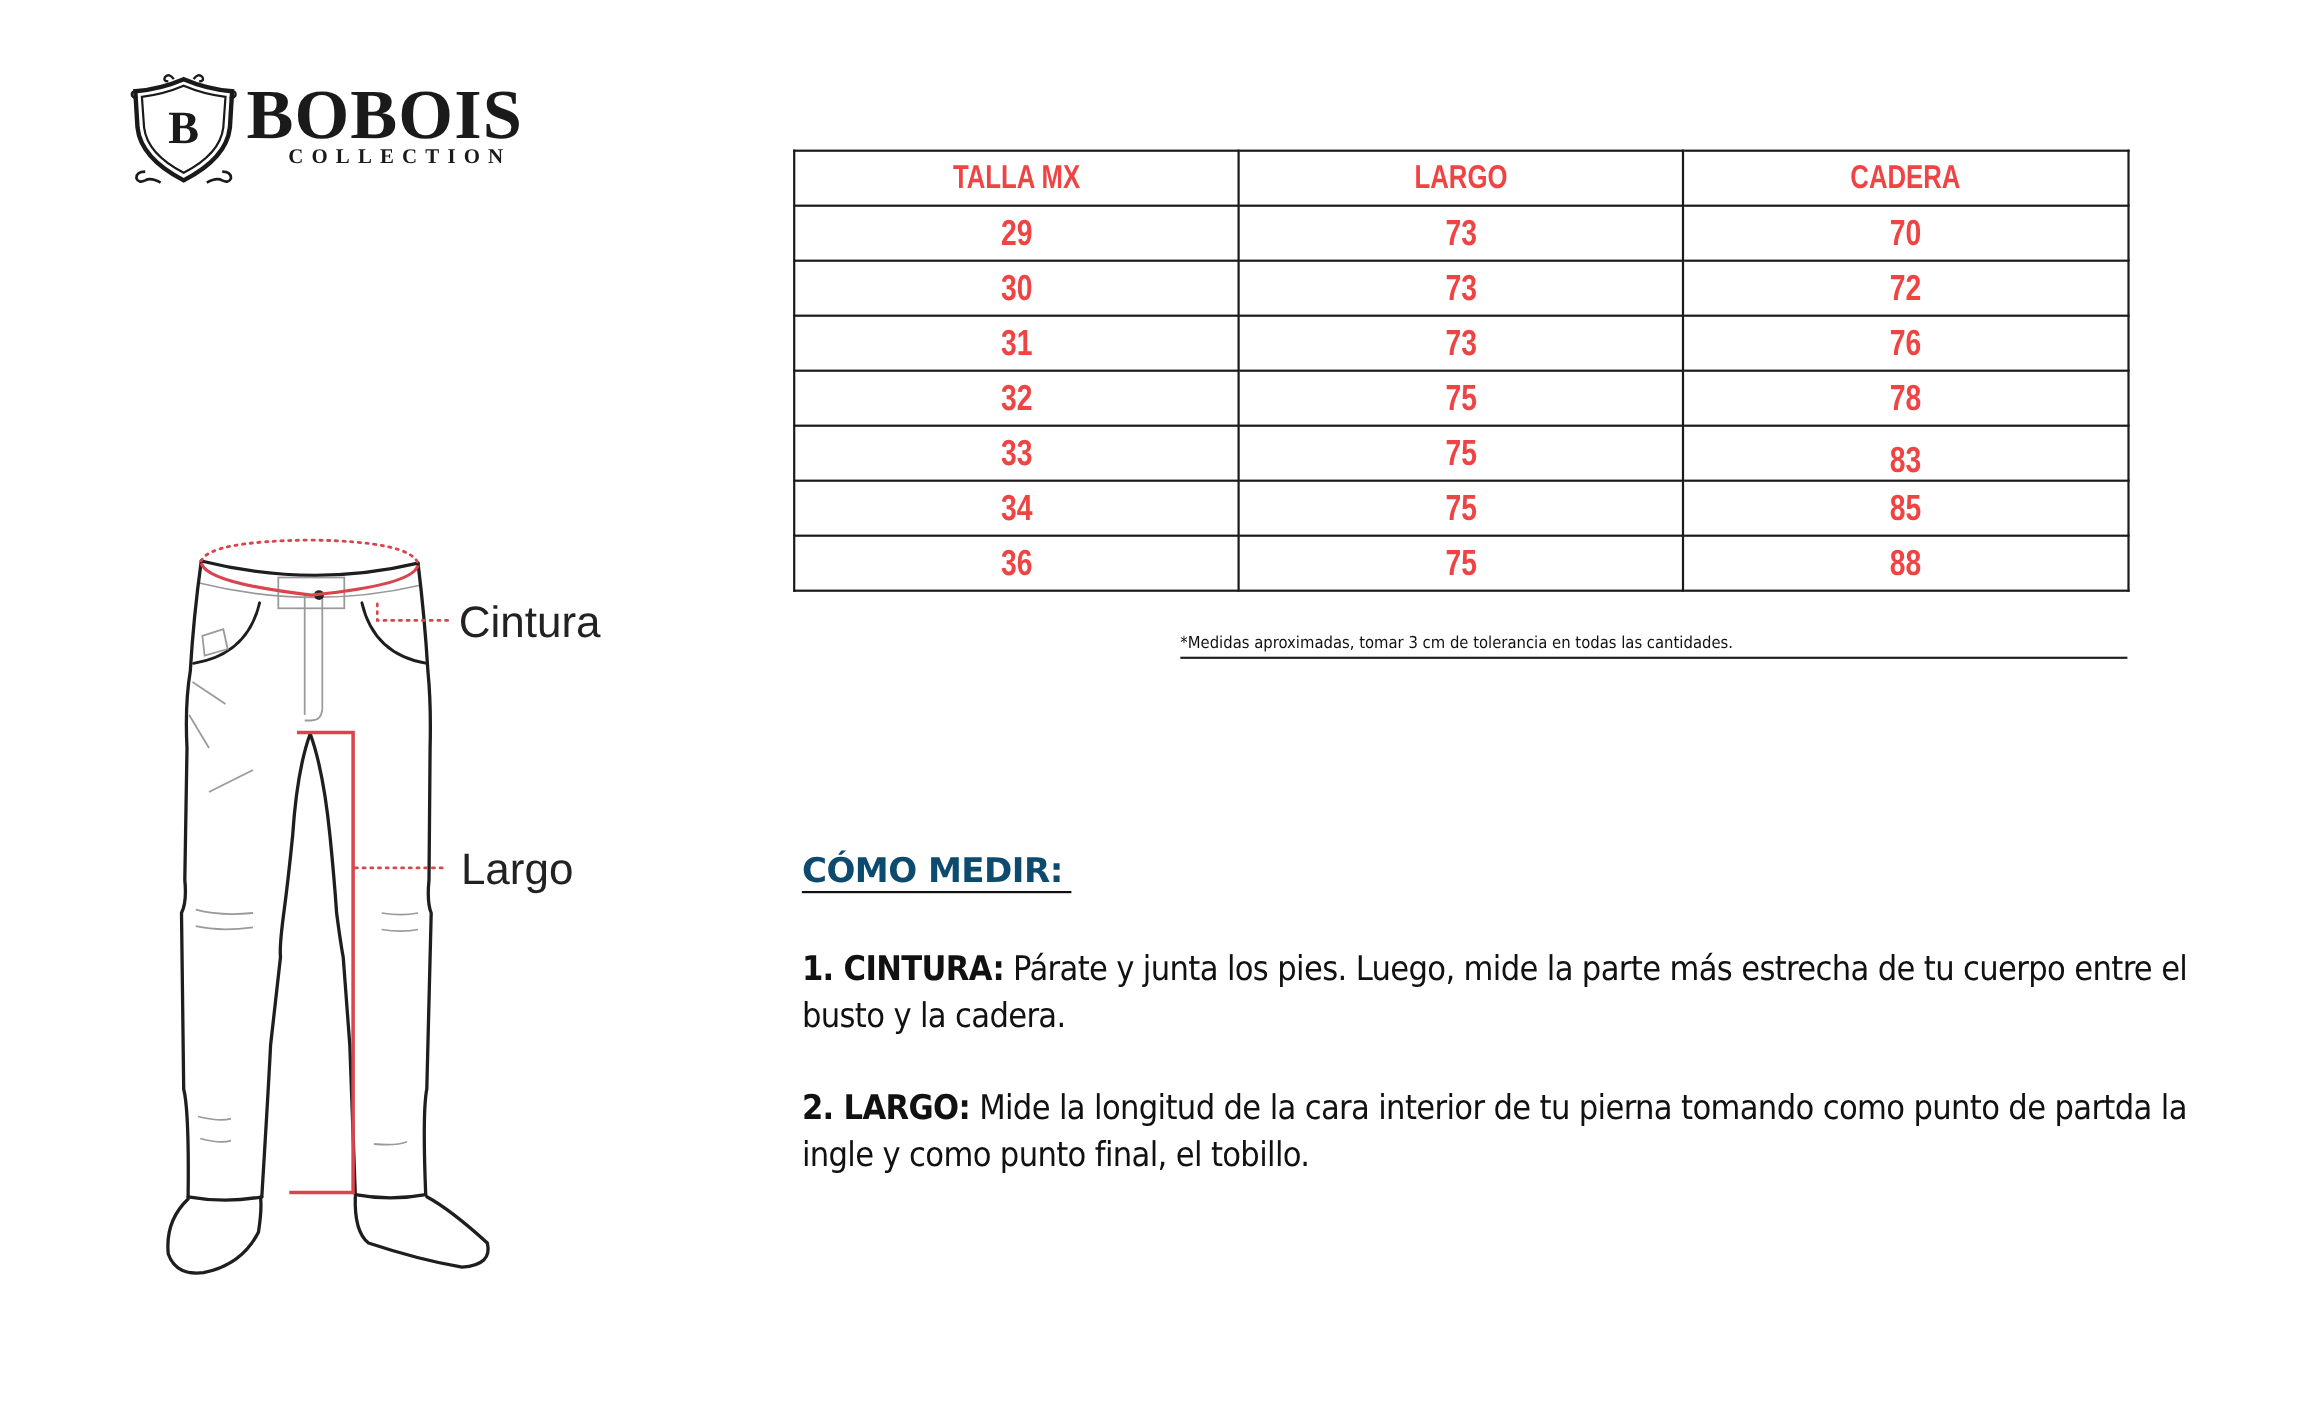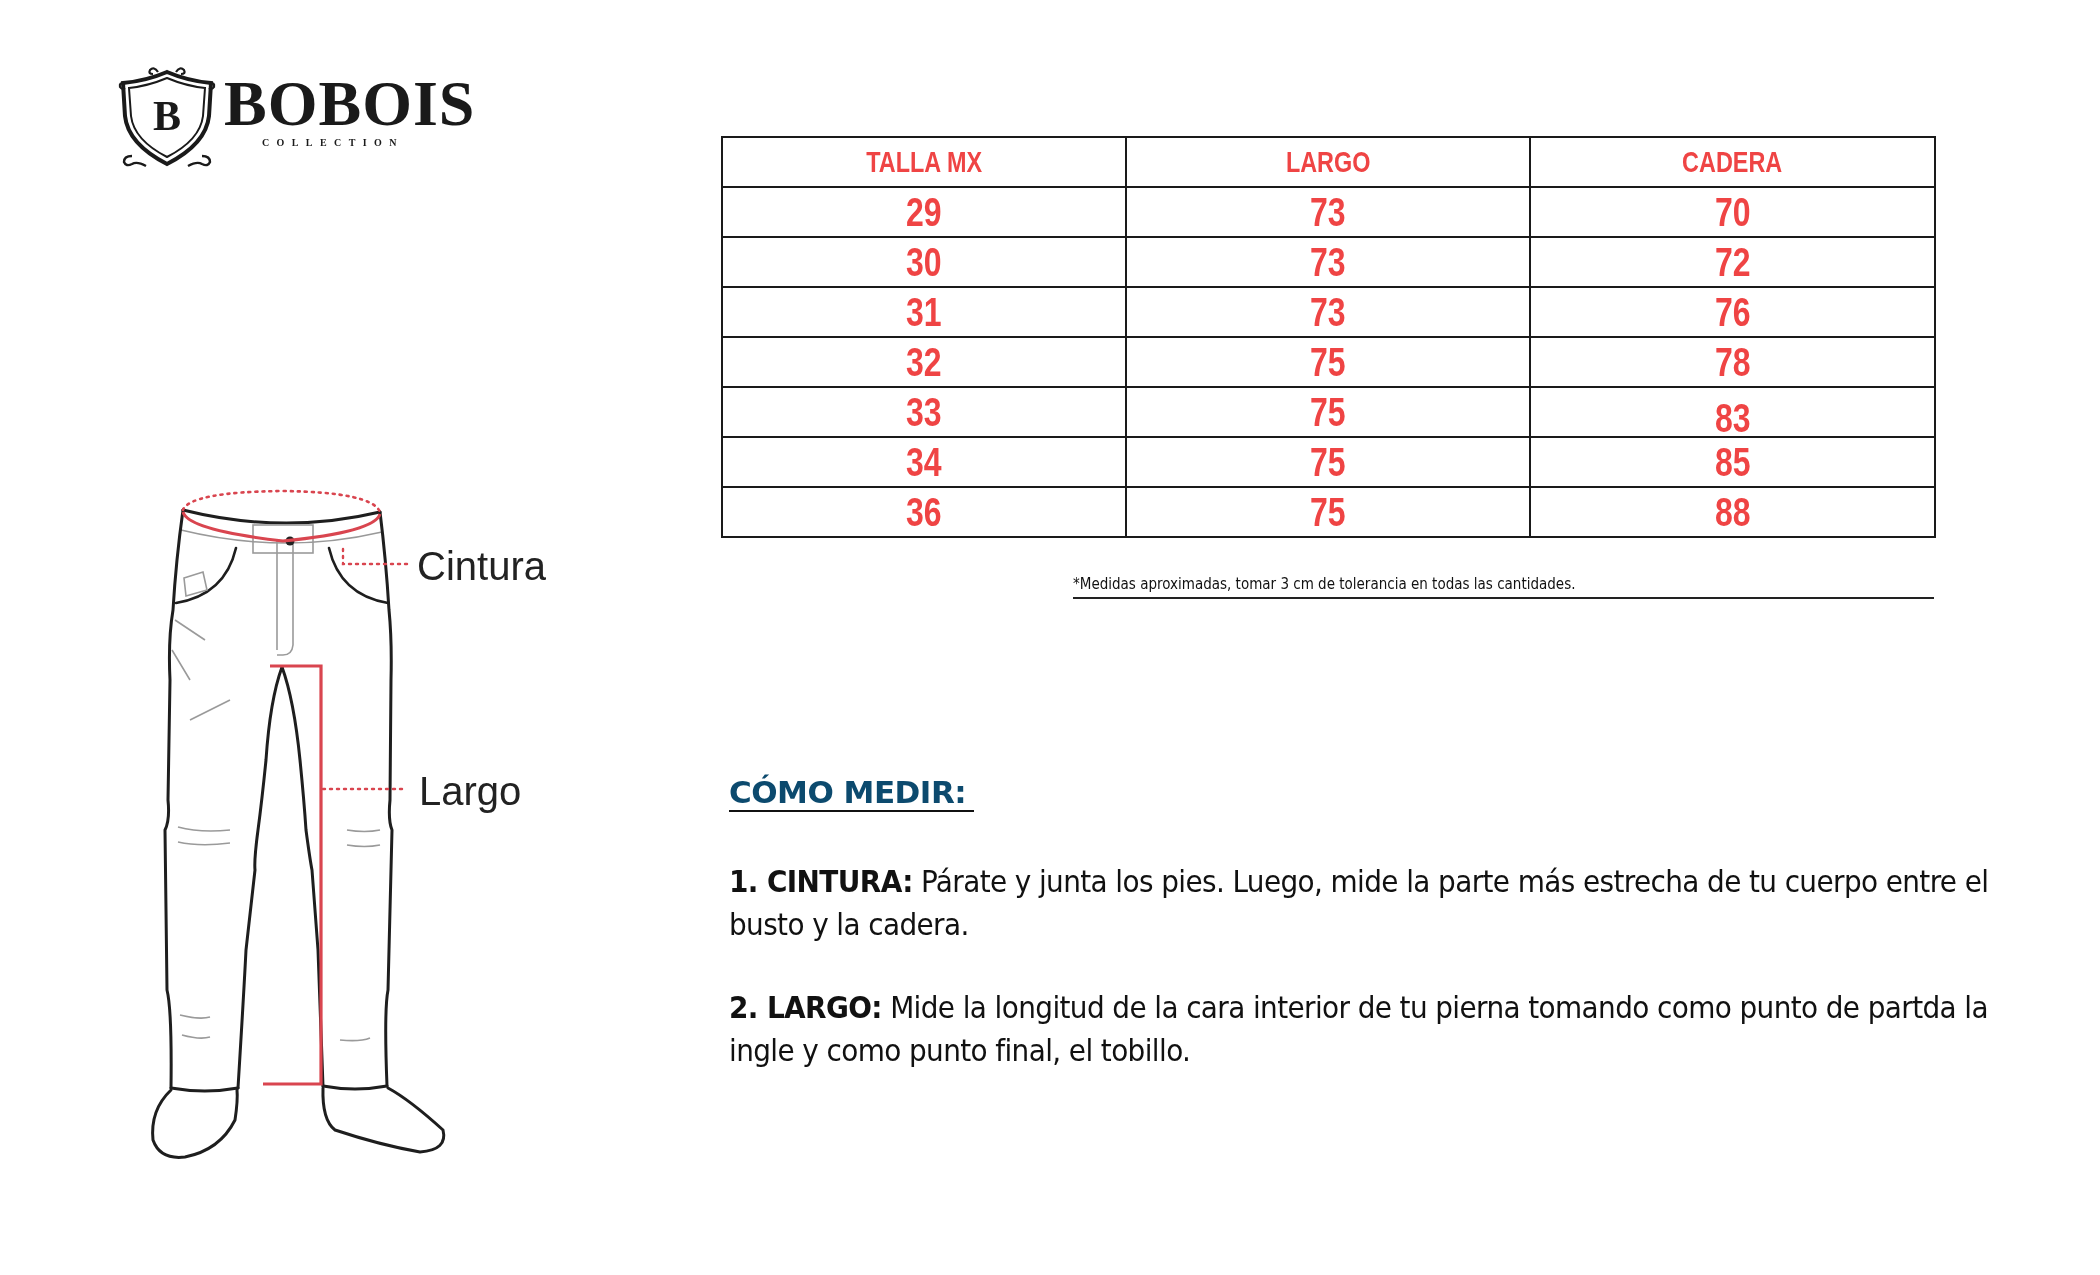--- a/index.html
+++ b/index.html
@@ -5,32 +5,32 @@
   html, body { margin: 0; padding: 0; background: #ffffff; }
   body { width: 2100px; height: 1275px; position: relative; overflow: hidden;
          font-family: "Liberation Sans", sans-serif; color: #111; }
   .abs { position: absolute; }
 
   
   .logo-shield { left: 118px; top: 64px; width: 98px; height: 106px; }
   .logo-word { left: 224px; top: 72px; font-family: "Liberation Serif", serif; font-weight: bold;
                font-size: 64px; line-height: 64px; color: #1a1a1a; letter-spacing: 1px; }
   .logo-sub { left: 262px; top: 136px; font-family: "Liberation Serif", serif; font-weight: bold;
-              font-size: 10px; line-height: 14px; letter-spacing: 7.4px; color: #1a1a1a; }
+              font-size: 19px; line-height: 14px; letter-spacing: 7.4px; color: #1a1a1a; }
 
   
   .size-table { left: 721px; top: 136px; width: 1213px; border-collapse: collapse;
                 table-layout: fixed; }
   .size-table td, .size-table th {
     border: 2.5px solid #1a1a1a; text-align: center; padding: 0; height: 48px;
     font-family: "Liberation Sans Narrow", "Liberation Sans", sans-serif; font-weight: bold;
     color: #ef4444;
   }
   .size-table th { font-size: 30px; transform-origin: center; }
-  .size-table td { font-size: 41px; }
+  .size-table td { font-size: 33px; }
   .cond { display: inline-block; transform: scaleX(0.78); }
 
   .footnote { left: 1073px; top: 572px; width: 861px; font-family: "DejaVu Sans Condensed", "DejaVu Sans", sans-serif;
               font-weight: normal; font-size: 15px; line-height: 24px; color: #111;
               border-bottom: 2px solid #222; white-space: nowrap; padding-bottom: 1px; }
 
   
   .how-title { left: 729px; top: 774px; font-family: "DejaVu Sans", sans-serif; font-weight: bold;
                font-size: 31px; line-height: 36px; color: #0c4a6e; border-bottom: 2.5px solid #111;
                padding-right: 8px; letter-spacing: -0.5px; }

